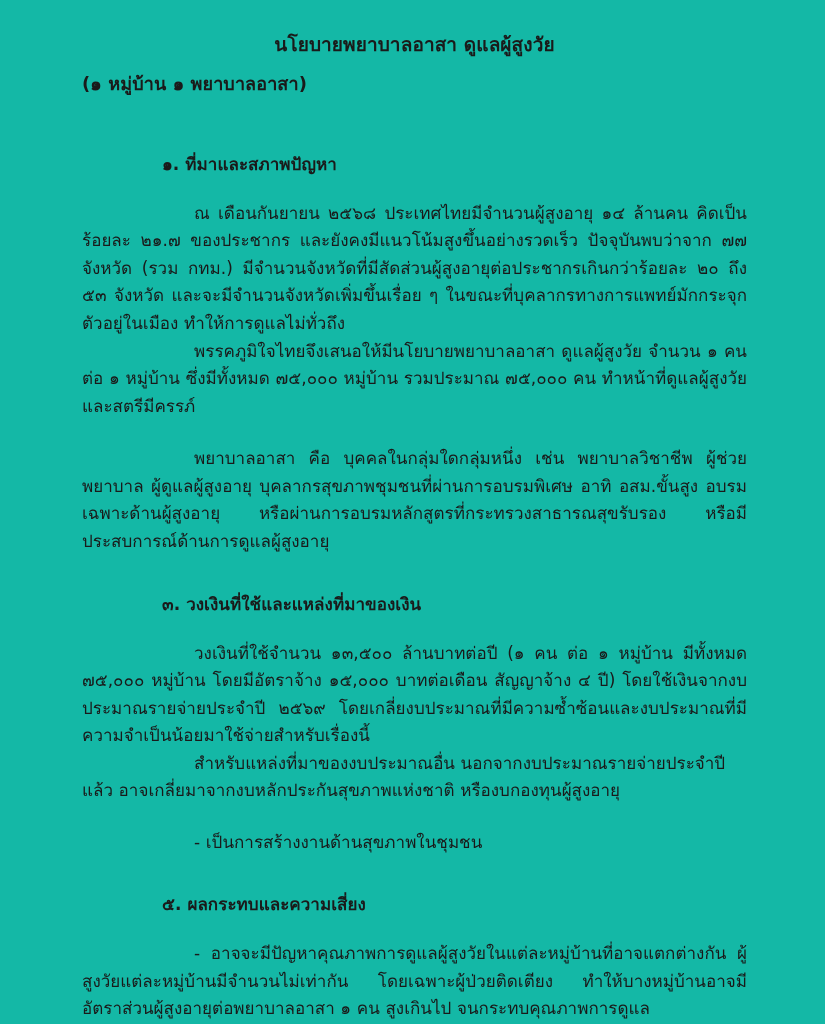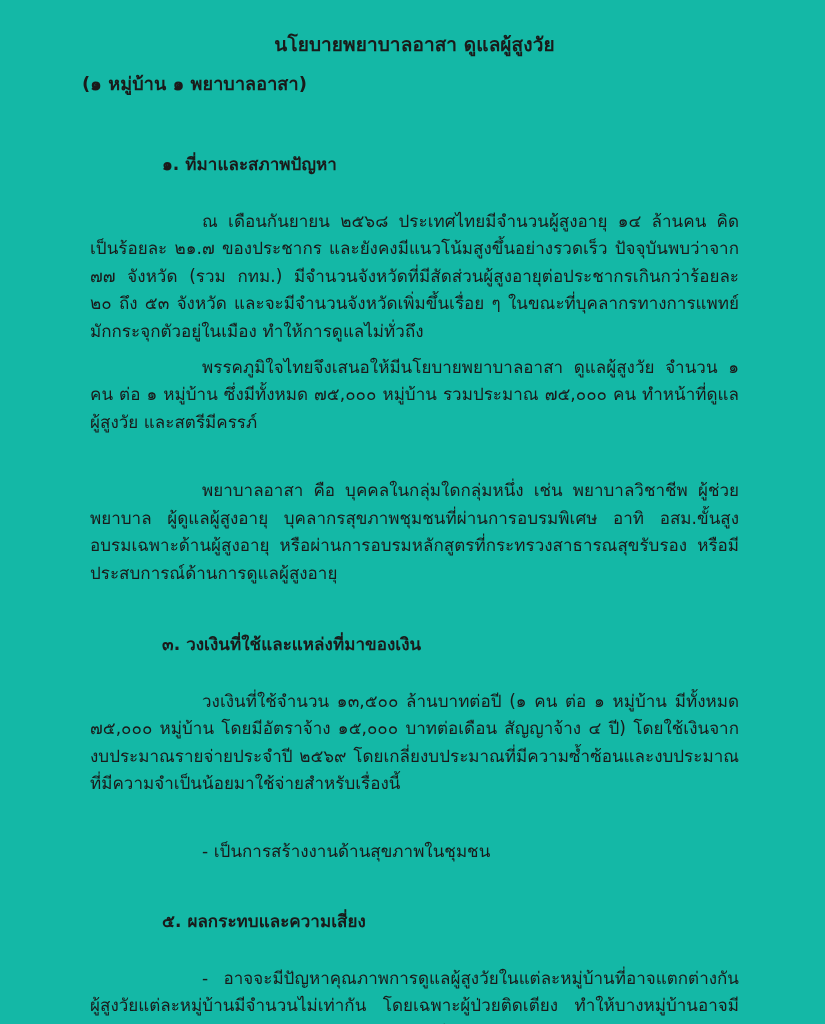--- a/index.html
+++ b/index.html
@@ -47,21 +47,21 @@
     font-size: 17px;
     font-weight: bold;
     line-height: 1.62;
     margin: 16px;
     padding-left: 64px;
     letter-spacing: 0.05px;
   }
   .para {
     font-size: 17px;
     line-height: 1.62;
-    margin: 8px;
+    margin: 0;
     text-indent: 112px;
     text-align: justify;
     text-justify: inter-word;
     letter-spacing: 0.02px;
     word-spacing: 0.2px;
   }
   .para.bullet {
     text-indent: 112px;
   }
   .para.nojustify {
@@ -96,20 +96,21 @@
     <div class="gap-head-para"></div>
     <p class="para">พยาบาลอาสา คือ บุคคลในกลุ่มใดกลุ่มหนึ่ง เช่น พยาบาลวิชาชีพ ผู้ช่วยพยาบาล ผู้ดูแลผู้สูงอายุ บุคลากรสุขภาพชุมชนที่ผ่านการอบรมพิเศษ อาทิ อสม.ขั้นสูง อบรมเฉพาะด้านผู้สูงอายุ หรือผ่านการอบรมหลักสูตรที่กระทรวงสาธารณสุขรับรอง หรือมีประสบการณ์ด้านการดูแลผู้สูงอายุ</p>
   </div>
 
   <div class="gap-section"></div>
 
   <div class="section">
     <div class="section-heading">๓. วงเงินที่ใช้และแหล่งที่มาของเงิน</div>
     <div class="gap-head-para"></div>
     <p class="para">วงเงินที่ใช้จำนวน ๑๓,๕๐๐ ล้านบาทต่อปี (๑ คน ต่อ ๑ หมู่บ้าน มีทั้งหมด ๗๕,๐๐๐ หมู่บ้าน โดยมีอัตราจ้าง ๑๕,๐๐๐ บาทต่อเดือน สัญญาจ้าง ๔ ปี) โดยใช้เงินจากงบประมาณรายจ่ายประจำปี ๒๕๖๙ โดยเกลี่ยงบประมาณที่มีความซ้ำซ้อนและงบประมาณที่มีความจำเป็นน้อยมาใช้จ่ายสำหรับเรื่องนี้</p>
+    <p class="para nojustify">สำหรับแหล่งที่มาของงบประมาณอื่น นอกจากงบประมาณรายจ่ายประจำปีแล้ว อาจเกลี่ยมาจากงบหลักประกันสุขภาพแห่งชาติ หรืองบกองทุนผู้สูงอายุ</p>
   </div>
 
   <div class="gap-section-sm"></div>
 
   <div class="section">
     <div class="gap-head-para"></div>
     <p class="para bullet nojustify">- เป็นการสร้างงานด้านสุขภาพในชุมชน</p>
   </div>
 
   <div class="gap-section-sm"></div>

